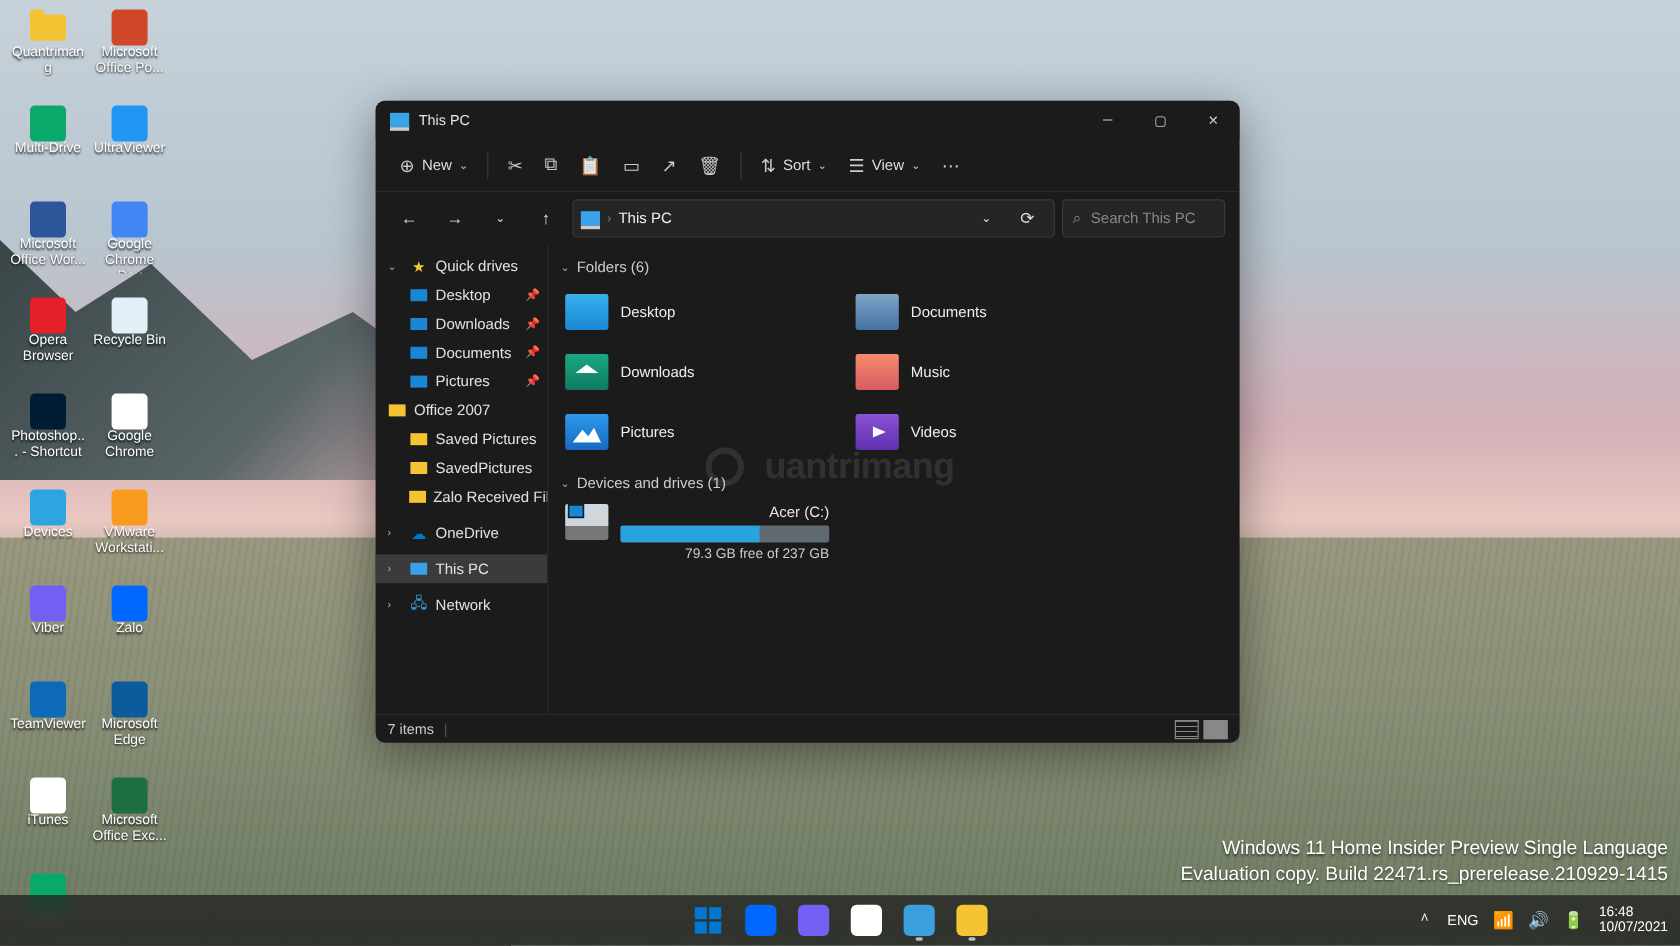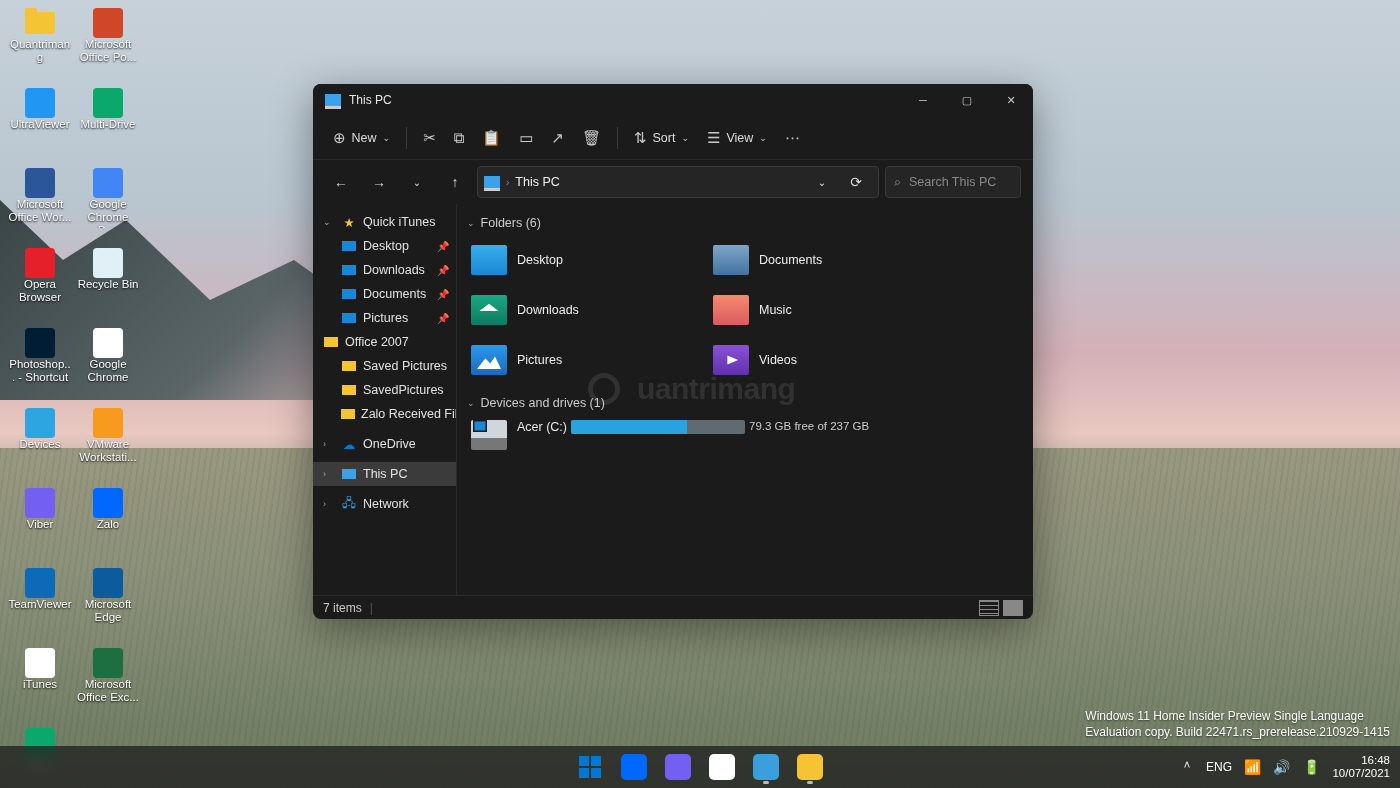--- a/index.html
+++ b/index.html
@@ -51,42 +51,42 @@
 .content { flex:1; padding:8px 10px; overflow:auto; }
 .grp-hdr { display:flex; align-items:center; gap:6px; font-size:12.5px; color:#ccc; margin:4px 0 8px; cursor:pointer; }
 .grp-hdr .chev { font-size:9px; color:#aaa; }
 .fgrid { display:grid; grid-template-columns:repeat(2,230px); gap:6px 12px; margin-bottom:14px; }
 .fitem { display:flex; align-items:center; gap:10px; height:44px; cursor:pointer; border-radius:4px; padding:0 4px; }
 .ficon { width:36px; height:30px; border-radius:2px; position:relative; }
 .flabel { font-size:12.5px; color:#eee; }
 .drive { display:flex; gap:10px; align-items:flex-start; cursor:pointer; padding:2px 4px; border-radius:4px; }
 .drive-ico { width:36px; height:30px; background:linear-gradient(180deg,#cfd6dc 60%,#777 60%); border-radius:2px; position:relative; }
 .drive-ico::before { content:""; position:absolute; left:2px; top:0; width:14px; height:12px; background:#1a87d6; box-shadow:0 0 0 1.5px #1b1b1b inset; }
-.drive-info { display:flex; flex-direction:row; gap:4px; }
+.drive-info { display:flex; flex-direction:column; gap:4px;align-items:flex-end; }
 .drive-name { font-size:12.5px; }
 .drive-bar { width:174px; height:14px; background:#5f6b70; border-radius:2px; overflow:hidden; }
 .drive-used { height:100%; background:#27a3dd; }
 .drive-free { font-size:11.5px; color:#ccc; }
 .statusbar { height:24px; border-top:1px solid #2a2a2a; display:flex; align-items:center; padding:0 10px; font-size:12px; color:#ccc; }
 .statusbar .spacer{flex:1;}
 .viewtoggle{width:20px;height:16px;border:1px solid #888;margin-left:4px;cursor:pointer;display:flex;}
 .viewtoggle.list span{width:100%;background:repeating-linear-gradient(180deg,#888 0 1px,transparent 1px 4px);}
 .viewtoggle.tiles{background:#888;}
 
 .wm { position:absolute; left:588px; top:372px; color:rgba(180,180,180,.15); font-size:30px; font-weight:600; display:flex; align-items:center; gap:17px; pointer-events:none; letter-spacing:-.5px;}
 .wm .ring{width:32px;height:32px;border:5px solid rgba(180,180,180,.15);border-radius:50%;}
 
-.build { position:absolute; right:10px; bottom:48px; color:#fff; text-align:left; font-size:12px; text-shadow:0 1px 2px rgba(0,0,0,.6); line-height:1.35; }
+.build { position:absolute; right:10px; bottom:48px; color:#fff; text-align:right; font-size:16px; text-shadow:0 1px 2px rgba(0,0,0,.6); line-height:1.35; }
 
 .taskbar { position:absolute; left:0; bottom:0; width:100%; height:42px; background:rgba(30,30,30,.75); backdrop-filter:blur(6px); display:flex; align-items:center; }
 .tb-center { position:absolute; left:50%; transform:translateX(-50%); display:flex; gap:6px; }
 .tb-item { width:38px; height:38px; border-radius:4px; display:flex; align-items:center; justify-content:center; cursor:pointer; position:relative; }
 .tb-item.active::after{content:"";position:absolute;bottom:2px;left:50%;transform:translateX(-50%);width:6px;height:3px;border-radius:2px;background:#bbb;}
 .tb-right { margin-left:auto; display:flex; align-items:center; gap:12px; padding-right:10px; color:#fff; font-size:12px; }
-.tb-right .clock{text-align:right;line-height:1.15;font-size:11.5px;}
+.tb-right .clock{line-height:1.15;font-size:11.5px;}
 .tray-ico{font-size:14px;cursor:pointer;}
 
 .c-blue{background:linear-gradient(180deg,#37b0ea,#1a87d6);}
 .c-teal{background:linear-gradient(180deg,#1aa884,#0f7a5f);}
 .c-docs{background:linear-gradient(180deg,#7fa5c7,#4372a2);}
 .c-orange{background:linear-gradient(180deg,#f58a6e,#da5b60);}
 .c-pic{background:linear-gradient(180deg,#2d9ae8,#1968c4);}
 .c-vid{background:linear-gradient(180deg,#8a52d4,#5f30b0);}
 .ficon.c-teal::after,.ficon.c-pic::after,.ficon.c-vid::after{content:"";position:absolute;inset:6px;background:rgba(255,255,255,.85);clip-path:polygon(50% 20%,60% 50%,50% 80%,40% 50%);}
 .ficon.c-teal::after{clip-path:polygon(50% 15%,90% 55%,50% 55%,50% 85%,50% 55%,10% 55%);background:#fff;}
@@ -108,29 +108,29 @@
       <div class="lbl">Quantrimang</div>
     </div>
     <div class="dicon">
       <div class="ico">
         <div class="i-app" style="background: rgb(208, 71, 39);"></div>
       </div>
       <div class="lbl">Microsoft Office Po...</div>
     </div>
     <div class="dicon">
       <div class="ico">
+        <div class="i-app" style="background: rgb(10, 168, 106);"></div>
+      </div>
+      <div class="lbl">Multi-Drive</div>
+    </div>
+    <div class="dicon">
+      <div class="ico">
         <div class="i-app" style="background: rgb(33, 150, 243);"></div>
       </div>
       <div class="lbl">UltraViewer</div>
-    </div>
-    <div class="dicon">
-      <div class="ico">
-        <div class="i-app" style="background: rgb(10, 168, 106);"></div>
-      </div>
-      <div class="lbl">Multi-Drive</div>
     </div>
     <div class="dicon">
       <div class="ico">
         <div class="i-app" style="background: rgb(43, 87, 154);"></div>
       </div>
       <div class="lbl">Microsoft Office Wor...</div>
     </div>
     <div class="dicon">
       <div class="ico">
         <div class="i-app" style="background: rgb(66, 133, 244);"></div>
@@ -287,21 +287,21 @@
       <span>⌕</span>
       <span>Search This PC</span>
     </div>
   </div>
 
   <div class="body">
     <div class="sidebar">
       <div class="srow">
         <span class="exp">⌄</span>
         <span class="fico" style="color:#f5c434;">★</span>
-        <span>Quick iTunes</span>
+        <span>Quick drives</span>
       </div>
       <div id="qa">
           <div class="srow" style="padding-left: 28px;">
             <span class="fico">
               <span class="sico" style="background: rgb(26, 135, 214);"></span>
             </span>
             <span>Desktop</span>
             <span class="pin">📌</span>
           </div>
           <div class="srow" style="padding-left: 28px;">

